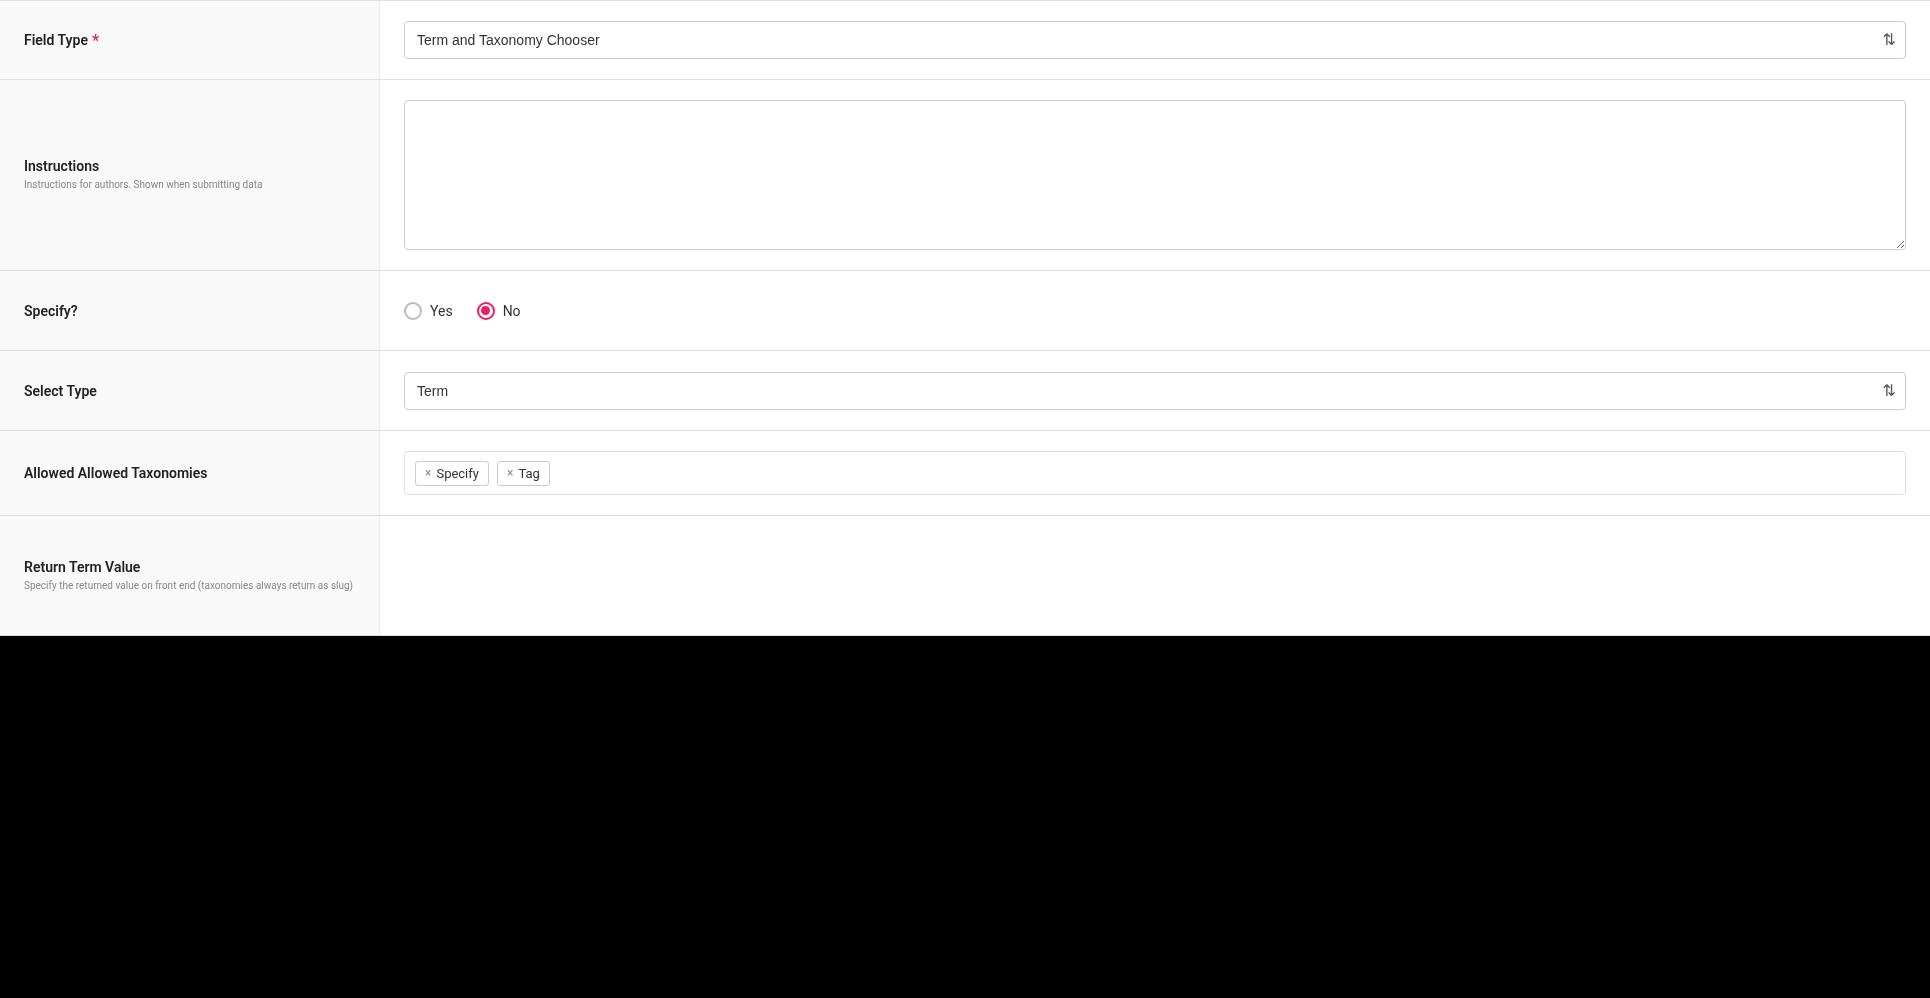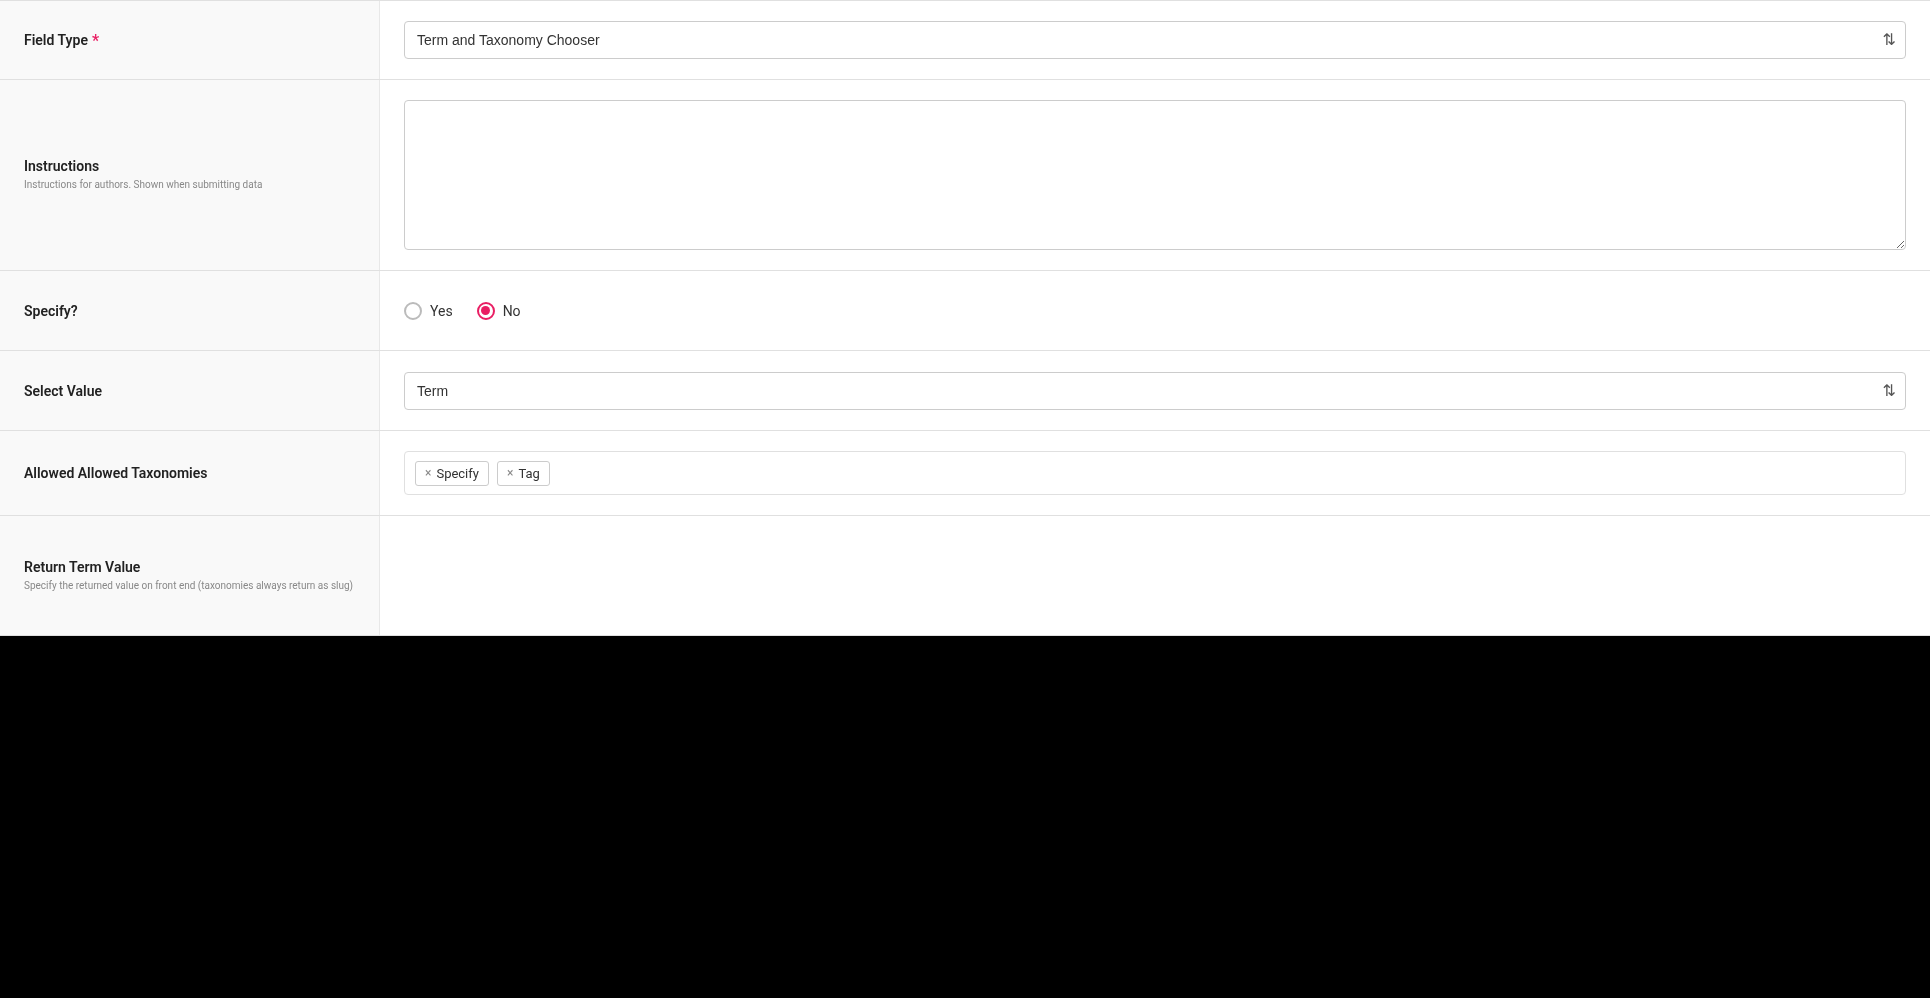--- a/index.html
+++ b/index.html
@@ -249,21 +249,21 @@
           <div class="radio-circle checked"></div>
           <span class="radio-label">No</span>
         </label>
       </div>
     </div>
   </div>
 
   <div class="form-row">
     <div class="label-col">
       <label>
-        <span>Select Value</span>
+        <span>Select Type</span>
       </label>
     </div>
     <div class="field-col">
       <div class="select-wrapper">
         <select>
           <option selected="">Term</option>
           <option>Taxonomy</option>
         </select>
         <span class="select-arrow">⇅</span>
       </div>

